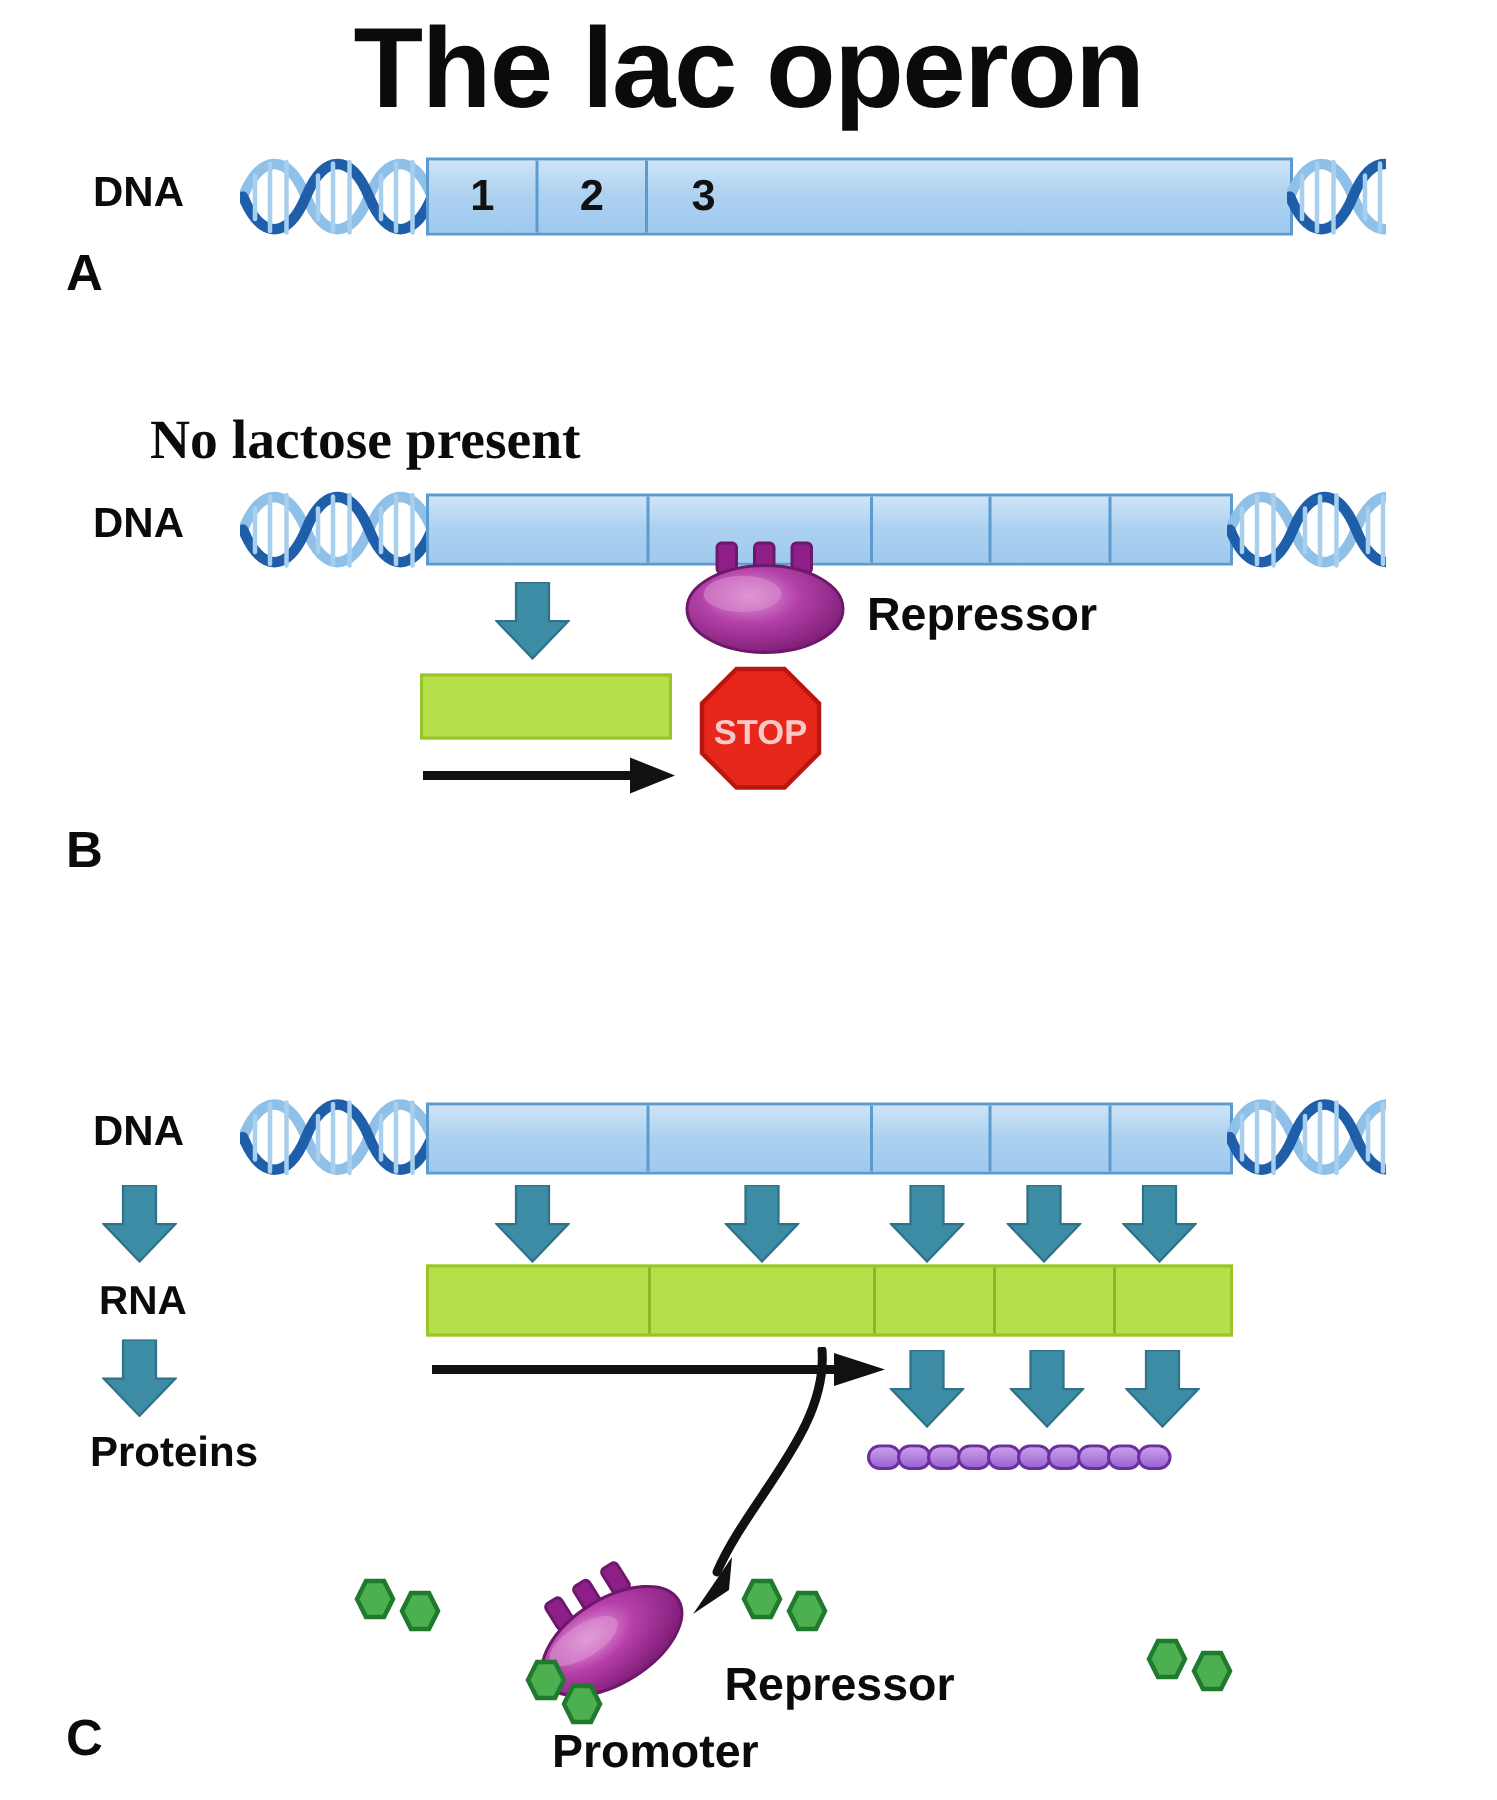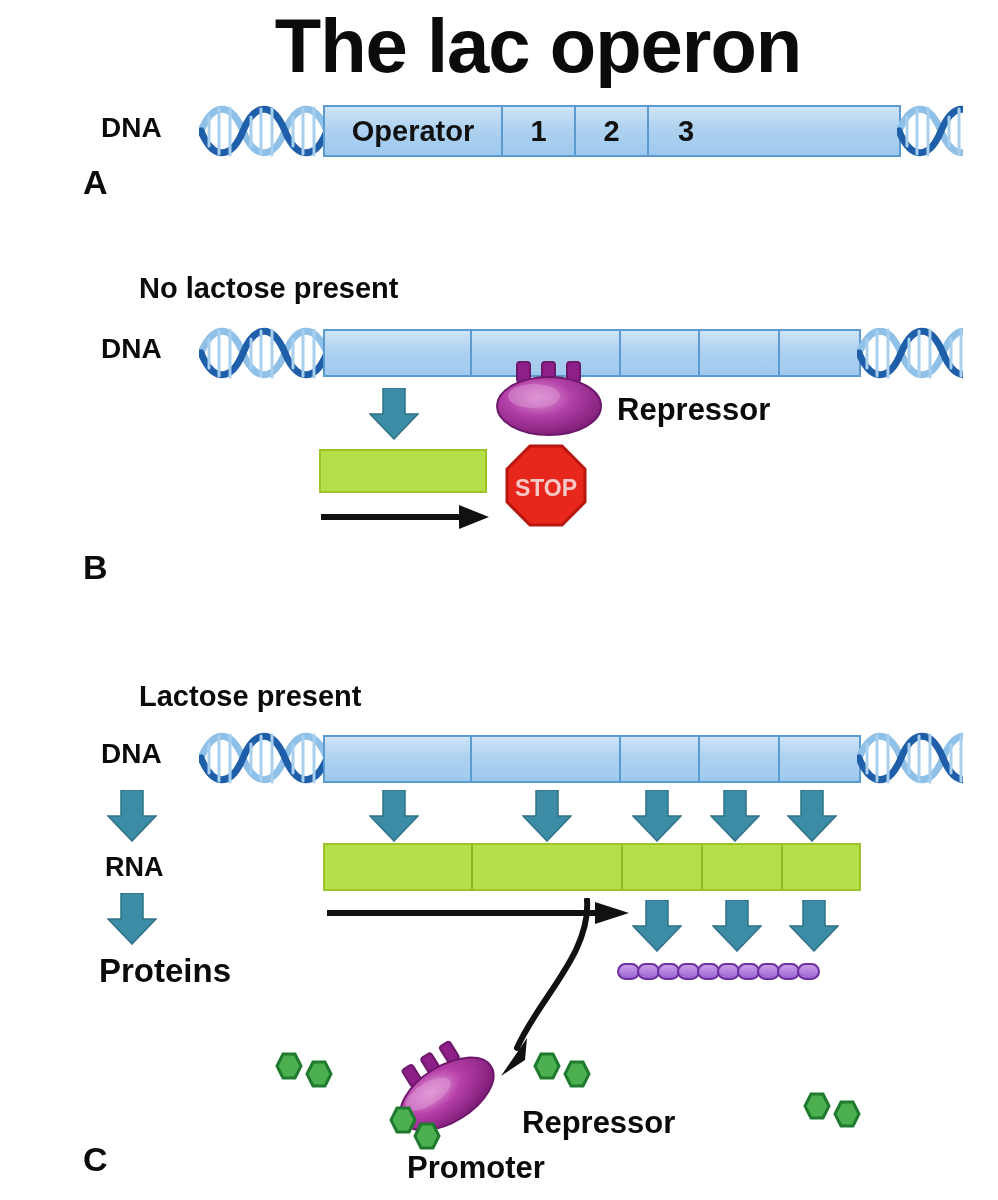--- a/index.html
+++ b/index.html
@@ -11,21 +11,20 @@
   body {
     font-family: "Liberation Sans", sans-serif;
     color: #111111;
   }
   #figure {
     position: relative;
     width: 924px;
     height: 1200px;
     background: #ffffff;
     overflow: hidden;
-    margin-left: 39px;
   }
 
   
   .title {
     position: absolute;
     left: 0;
     top: 8px;
     width: 998px;
     text-align: center;
     font-size: 76px;
@@ -45,22 +44,22 @@
 
   
   .lbl {
     position: absolute;
     font-weight: bold;
     color: #0b0b0b;
     white-space: nowrap;
   }
   .lbl-dna   { font-size: 28px; }
   .lbl-rna   { font-size: 27px; }
-  .lbl-prot  { font-size: 33px; }
-  .lbl-head  { font-size: 29px; }
+  .lbl-prot  { font-size: 28px; }
+  .lbl-head  { font-size: 37px; font-family: Liberation Serif, serif; }
   .lbl-small { font-size: 31px; text-align: center; }
 
   
   .dna-bar {
     position: absolute;
     display: flex;
     box-sizing: border-box;
     border: 2px solid #5b9bd0;
     background: linear-gradient(to bottom, #cfe4f7 0%, #aed2f0 45%, #9ec9ee 100%);
   }
@@ -148,21 +147,20 @@
         <line x1="62" y1="9" x2="62" y2="54"></line>
         <line x1="73" y1="8" x2="73" y2="55"></line>
         <line x1="94" y1="17" x2="94" y2="46"></line>
         <line x1="104" y1="9" x2="104" y2="54"></line>
         <line x1="115" y1="8" x2="115" y2="55"></line>
       </g>
     </g>
   </svg>
 
   <div class="dna-bar" style="left:284px; top:105px; width:578px; height:52px;">
-    <div class="dna-seg" style="width:178px;">Operator</div>
     <div class="dna-seg" style="width:73px;">1</div>
     <div class="dna-seg" style="width:73px;">2</div>
     <div class="dna-seg" style="width:74px;">3</div>
   </div>
 
   <svg class="helix" style="left:858px; top:100px;" width="140" height="62" viewBox="0 0 140 62">
     <g fill="none" stroke-linecap="round">
       <path d="M2,31 C14,2 32,2 44,31 C56,60 74,60 86,31 C98,2 116,2 128,31 C134,44 138,48 140,50" stroke="#8fc0e8" stroke-width="7"></path>
       <path d="M2,31 C14,60 32,60 44,31 C56,2 74,2 86,31 C98,60 116,60 128,31 C134,18 138,14 140,12" stroke="#1f5fa9" stroke-width="7"></path>
       <g stroke="#a9cfee" stroke-width="3">
@@ -261,21 +259,20 @@
     <text x="41" y="52" text-anchor="middle" font-family="Liberation Sans, sans-serif" font-size="23" font-weight="bold" fill="#f7c9c6">STOP</text>
   </svg>
 
   <svg class="blackarrow" style="left:280px; top:500px;" width="172" height="34" viewBox="0 0 172 34">
     <line x1="2" y1="17" x2="142" y2="17" stroke="#111111" stroke-width="6"></line>
     <polygon points="140,5 170,17 140,29" fill="#111111"></polygon>
   </svg>
 
   <div class="panel-letter" style="left:44px; top:548px;">B</div>
 
-  <div class="lbl lbl-head" style="left:100px; top:680px;">Lactose present</div>
 
   <div class="lbl lbl-dna" style="left:62px; top:738px;">DNA</div>
 
   <svg class="helix" style="left:160px; top:727px;" width="130" height="62" viewBox="0 0 130 62">
     <g fill="none" stroke-linecap="round">
       <path d="M2,31 C14,2 32,2 44,31 C56,60 74,60 86,31 C98,2 116,2 128,31" stroke="#8fc0e8" stroke-width="7"></path>
       <path d="M2,31 C14,60 32,60 44,31 C56,2 74,2 86,31 C98,60 116,60 128,31" stroke="#1f5fa9" stroke-width="7"></path>
       <g stroke="#a9cfee" stroke-width="3">
         <line x1="10" y1="17" x2="10" y2="46"></line>
           <line x1="20" y1="9" x2="20" y2="54"></line>

